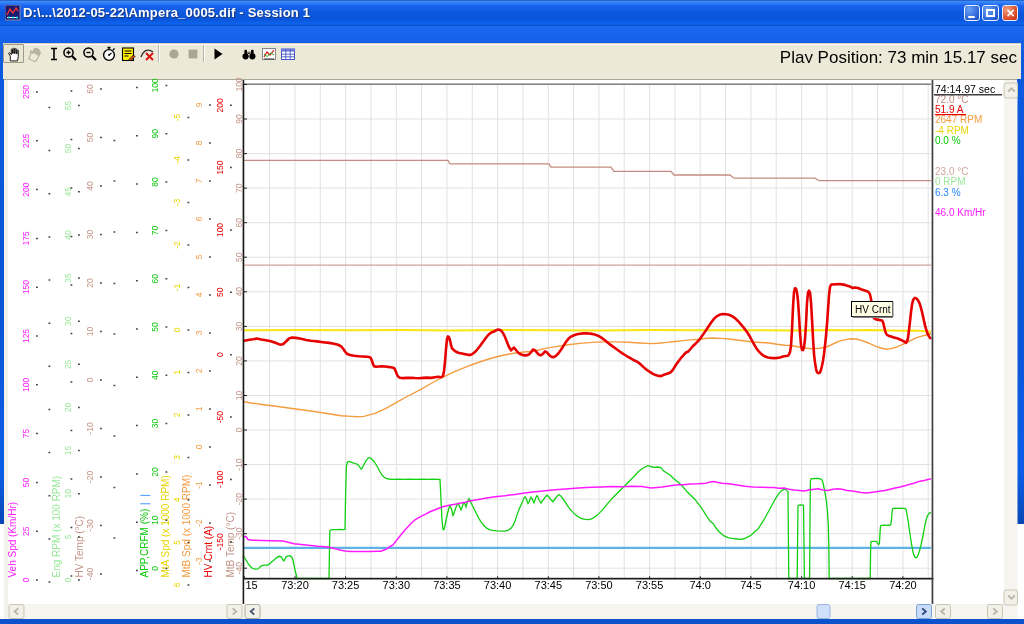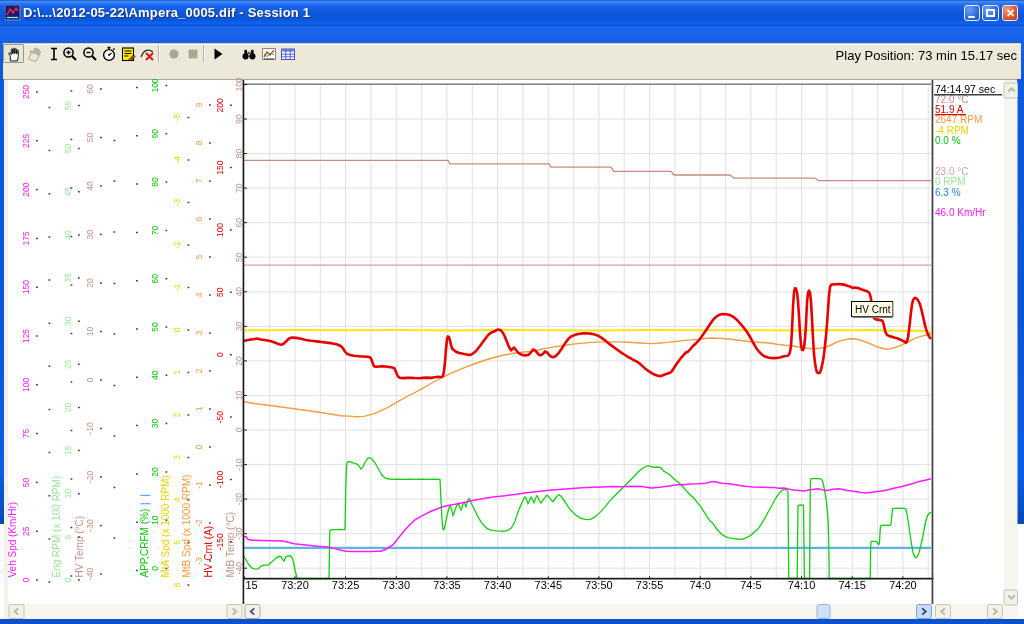--- a/index.html
+++ b/index.html
@@ -13,21 +13,21 @@
   text-shadow:1px 1px 1px #1b3876; white-space:nowrap; letter-spacing:0.2px;}
 .tbtn { position:absolute; top:5px; width:16.5px; height:16px; border-radius:3px; border:1px solid #e8f0fc; }
 #bmin  { left:963.5px; background:radial-gradient(circle at 30% 25%,#6ba1f2,#2a63d8 70%,#1c4cb8); }
 #bmax  { left:982px;  background:radial-gradient(circle at 30% 25%,#6ba1f2,#2a63d8 70%,#1c4cb8); }
 #bclose{ left:1001.5px; background:radial-gradient(circle at 30% 25%,#f0a080,#dd5230 60%,#c03010); }
 .glyph { position:absolute; color:#fff; font-size:11px; font-weight:bold; }
 #menubar { position:absolute; left:1.5px; top:26px; width:1018px; height:16.5px; background:#ece9d8; }
 .mi { position:absolute; top:3px; font-size:10.5px; letter-spacing:-0.2px; color:#000; }
 #toolbar { position:absolute; left:3px; top:42.5px; width:1018px; height:20px; background:#ece9d8;
   border-top:1px solid #d4d0c0; box-shadow:inset 0 1px 0 #fdfcf8; }
-#playpos { position:absolute; right:4px; top:4.5px; font-size:13px; color:#000; }
+#playpos { position:absolute; right:4px; top:4.5px; font-size:17px; color:#000; }
 #tabstrip { position:absolute; left:3px; top:62.5px; width:1018px; height:16.5px; background:#ece9d8; }
 #tab { position:absolute; left:3px; top:0.5px; width:51px; height:16px; background:#f97316;
   border:1px solid #8a97a0; border-bottom:none; border-radius:2.5px 2.5px 0 0;margin-top:32px; }
 #tab span { position:absolute; left:6px; top:2px; font-size:10.5px; white-space:nowrap; }
 #bottomframe { position:absolute; left:0; top:619px; width:1024px; height:5px; background:#0c52cc; }
 </style></head>
 <body>
 <div id="win">
 <div id="frame"></div>
 <div id="titlebar"></div>

